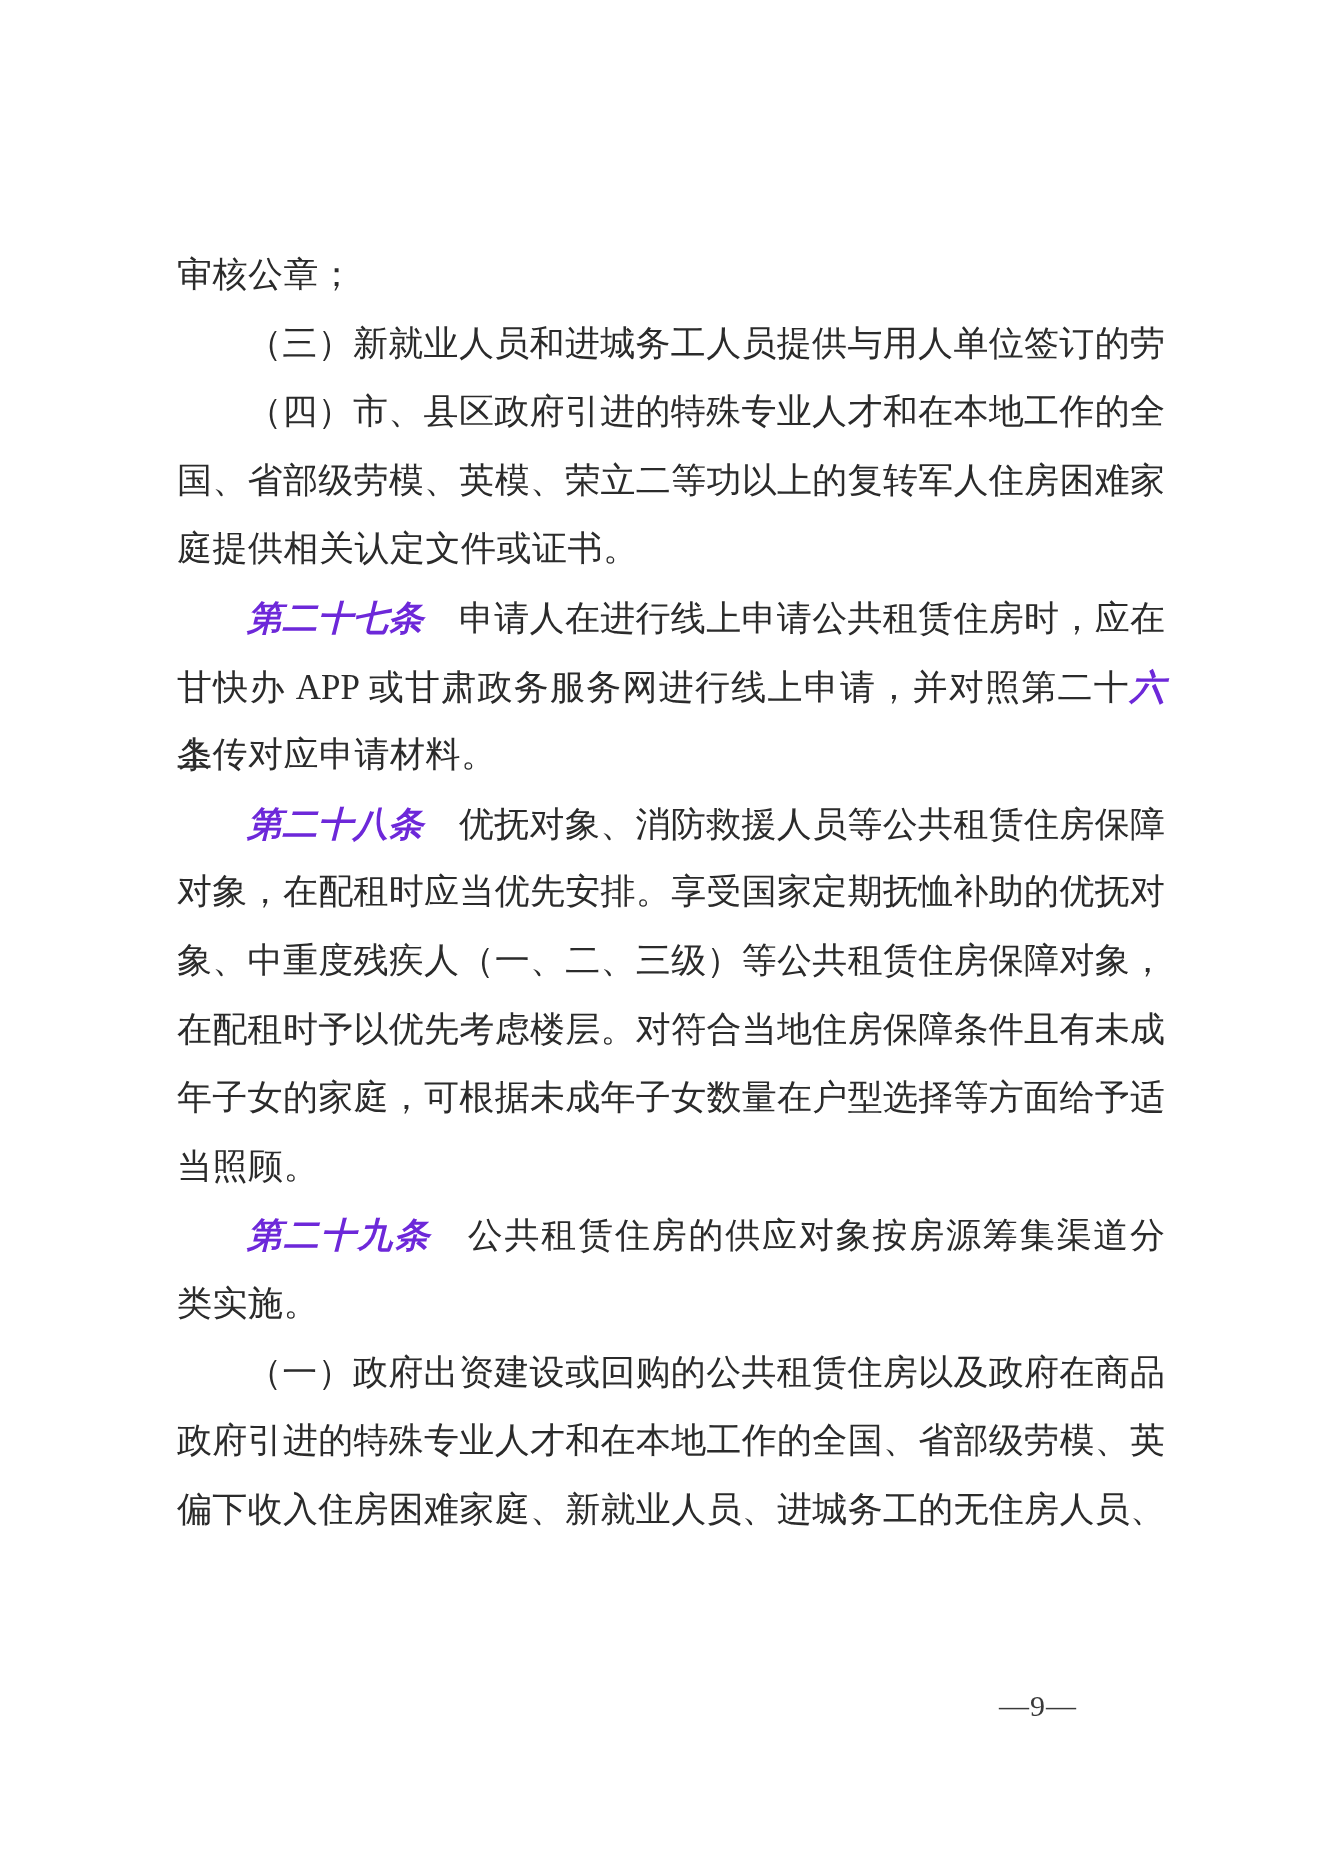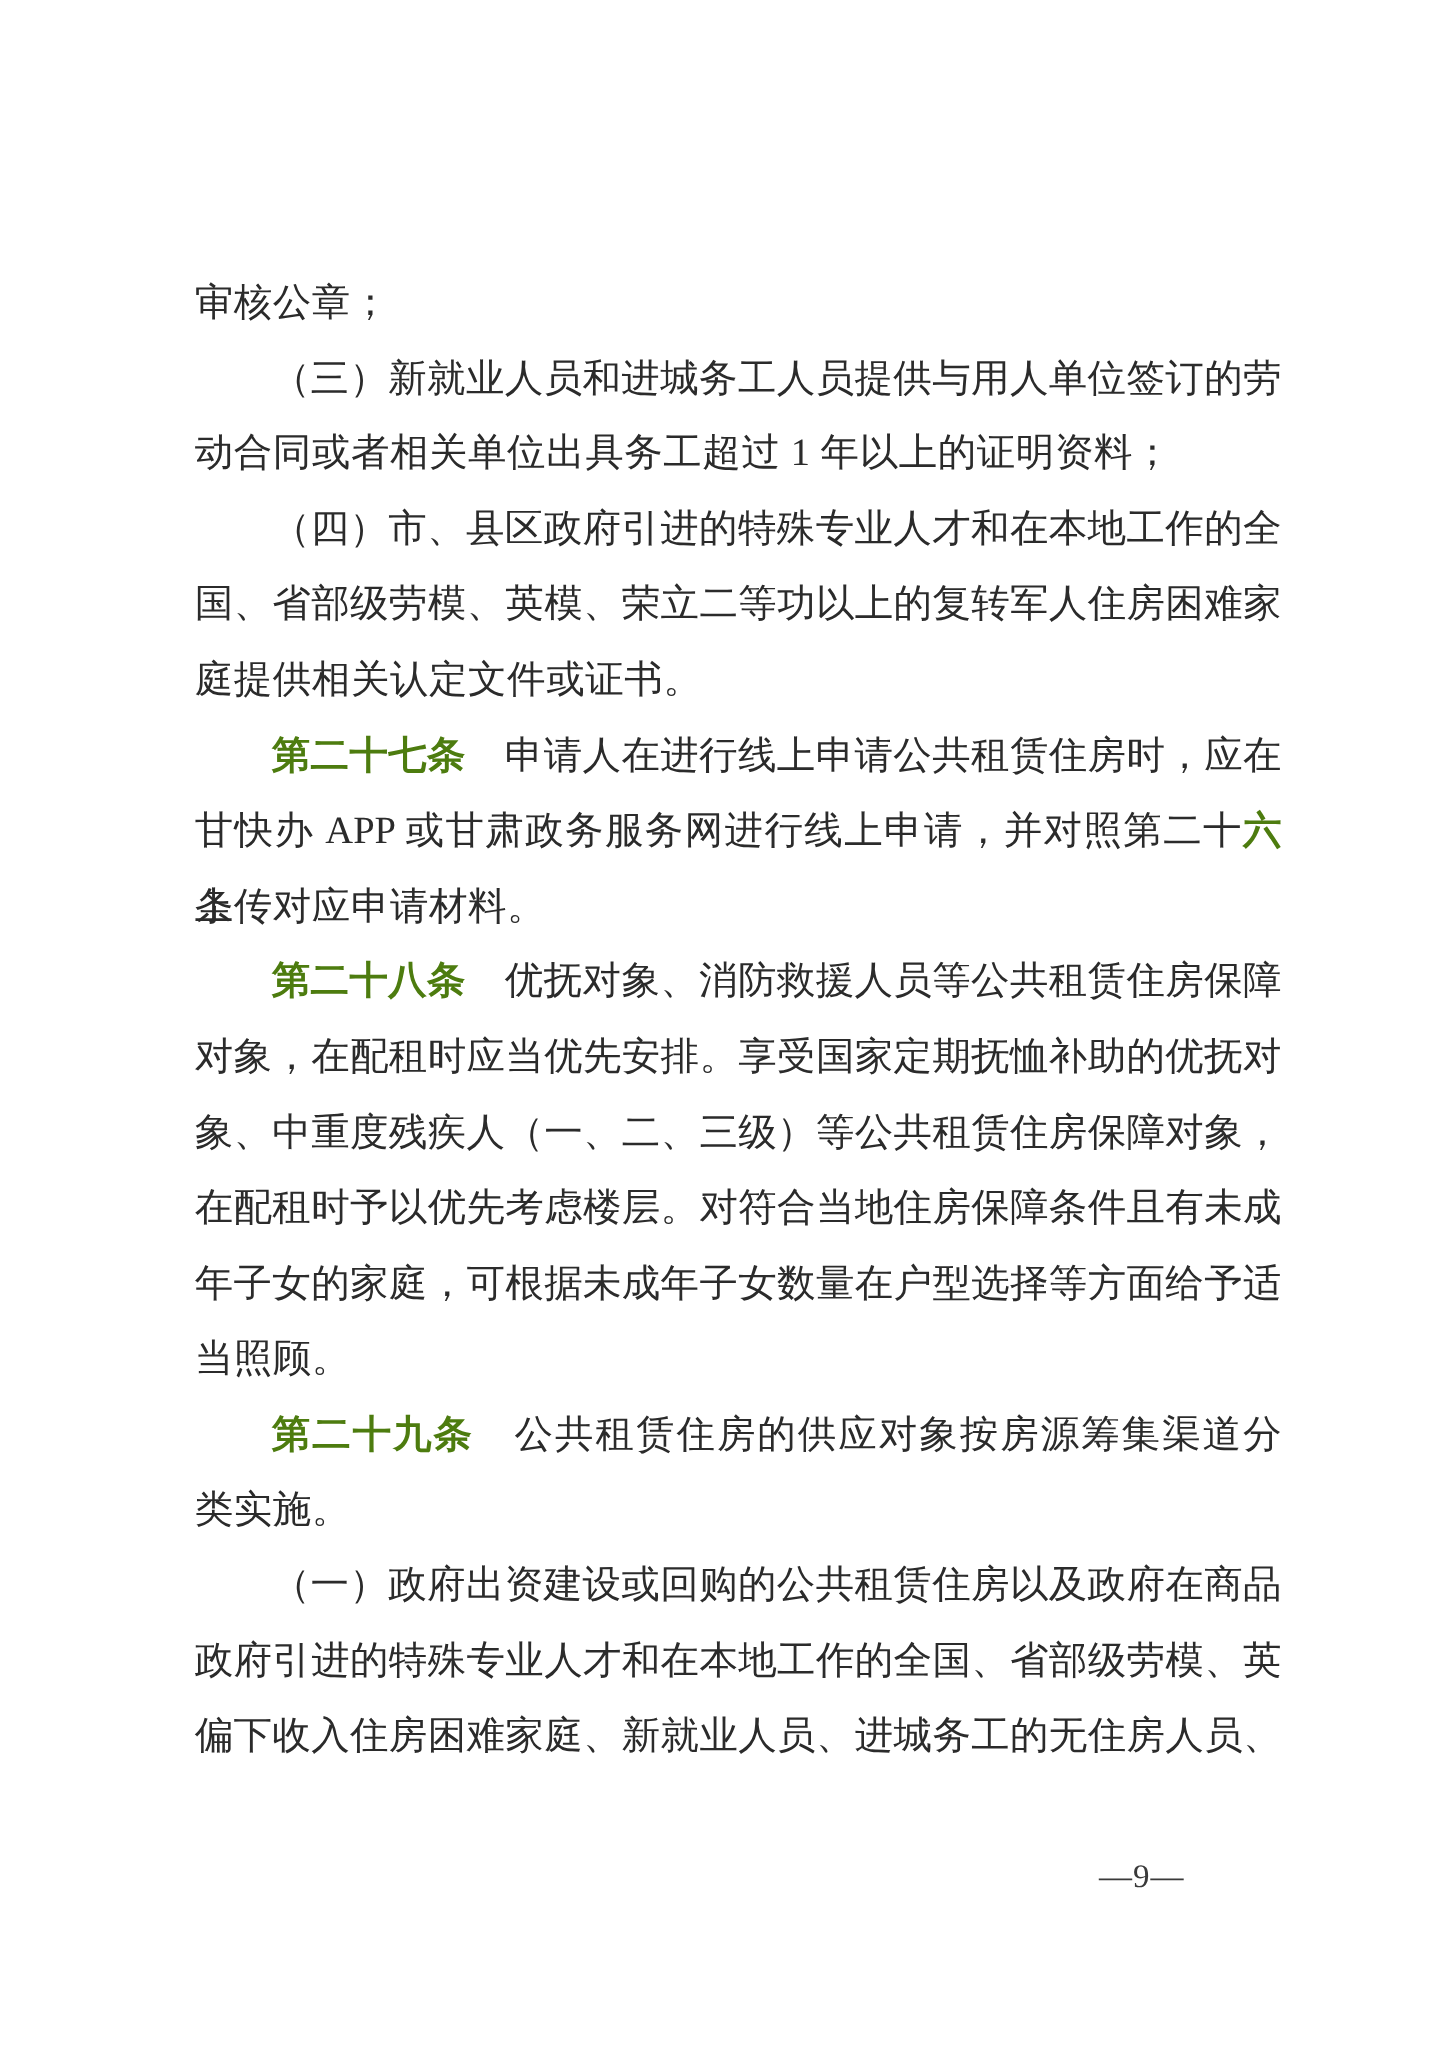--- a/index.html
+++ b/index.html
@@ -34,41 +34,41 @@
     text-align: justify;
     text-align-last: justify;
     letter-spacing: 0;
   }
   .line.indent {
     padding-left: 70px;
   }
   .bold-heading {
     font-family: "Liberation Sans", "DejaVu Sans", sans-serif;
     font-weight: 700;
-    color: #4d7c0f;
+    color: #6d28d9;
+    font-style: italic;
   }
   .page-number {
     position: absolute;
     top: 1688px;
     right: 197px;
     font-size: 30px;
     line-height: 36px;
     color: #3a3a3a;
     letter-spacing: 1px;
     font-family: "Liberation Serif", "DejaVu Serif", serif;
   }
 </style>
 </head>
 <body>
 
 <div class="page">
   <div class="text-block" id="text-block">
       <div class="line"><span>审核公章；</span></div>
       <div class="line justify indent"><span>（三）新就业人员和进城务工人员提供与用人单位签订的劳</span></div>
-      <div class="line"><span>动合同或者相关单位出具务工超过 1 年以上的证明资料；</span></div>
       <div class="line justify indent"><span>（四）市、县区政府引进的特殊专业人才和在本地工作的全</span></div>
       <div class="line justify"><span>国、省部级劳模、英模、荣立二等功以上的复转军人住房困难家</span></div>
       <div class="line"><span>庭提供相关认定文件或证书。</span></div>
       <div class="line justify indent"><span class="bold-heading">第二十七条</span><span>　申请人在进行线上申请公共租赁住房时，应在</span></div>
       <div class="line justify"><span>甘快办 APP 或甘肃政务服务网进行线上申请，并对照第二十</span><span class="bold-heading">六</span><span>条</span></div>
       <div class="line"><span>上传对应申请材料。</span></div>
       <div class="line justify indent"><span class="bold-heading">第二十八条</span><span>　优抚对象、消防救援人员等公共租赁住房保障</span></div>
       <div class="line justify"><span>对象，在配租时应当优先安排。享受国家定期抚恤补助的优抚对</span></div>
       <div class="line justify"><span>象、中重度残疾人（一、二、三级）等公共租赁住房保障对象，</span></div>
       <div class="line justify"><span>在配租时予以优先考虑楼层。对符合当地住房保障条件且有未成</span></div>

